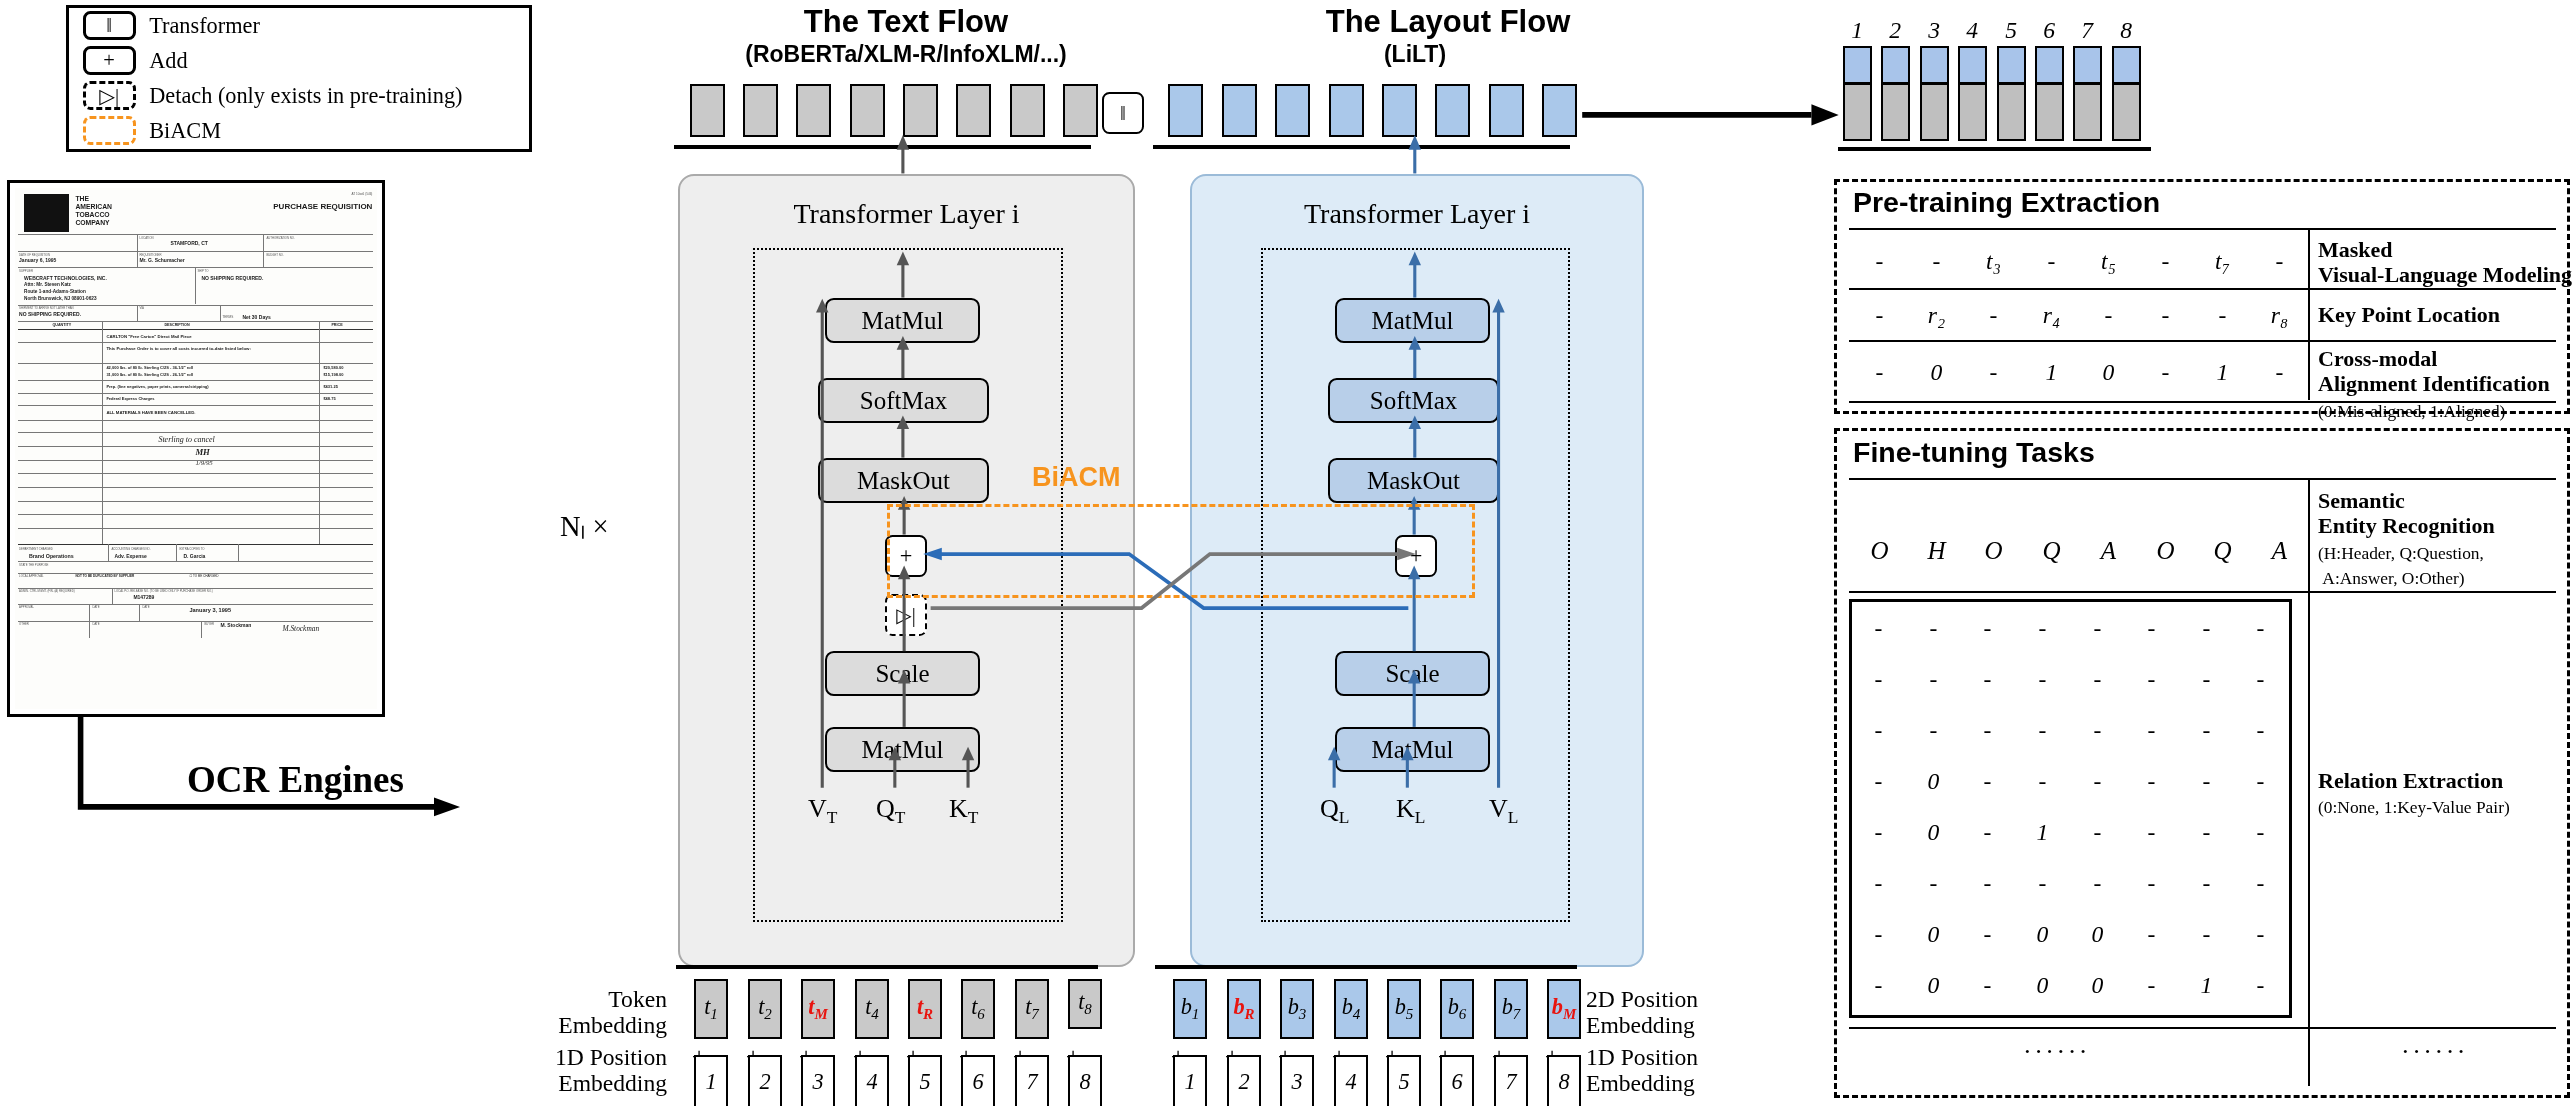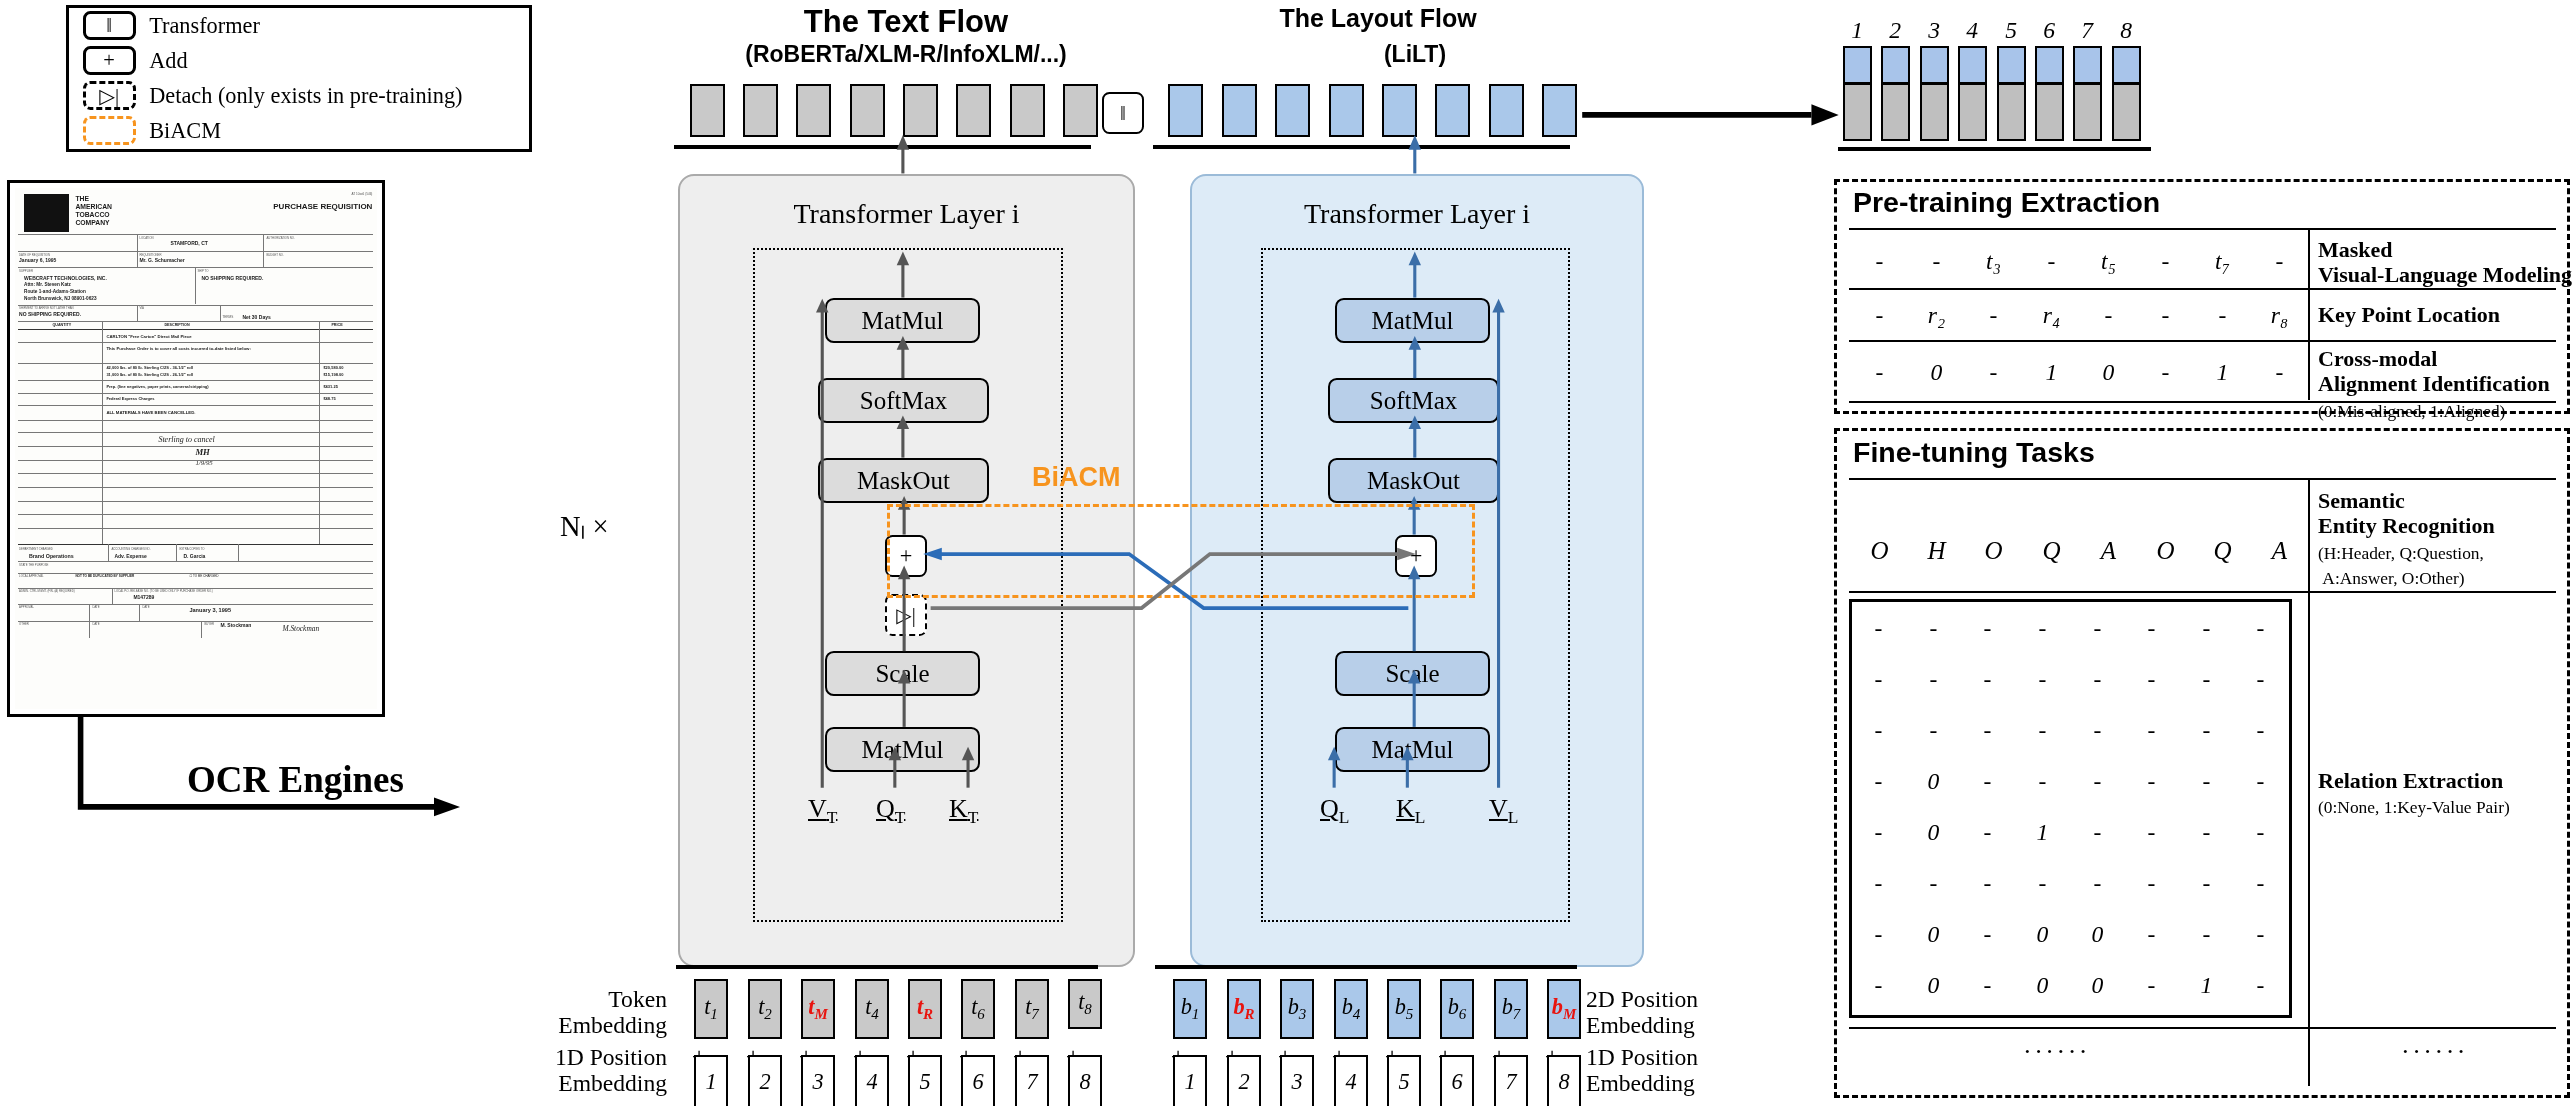--- a/index.html
+++ b/index.html
@@ -35,21 +35,21 @@
 
   .node{position:absolute;border:2.5px solid #000;border-radius:8.7px;display:flex;align-items:center;justify-content:center;font-size:25px;font-family:"Liberation Serif",serif;box-sizing:border-box;}
   .node.gray{background:#dcdcdc;}
   .node.blue{background:#b8cfe9;}
   .plusnode{position:absolute;width:38px;height:38px;border:2.5px solid #000;border-radius:7.4px;background:#fff;display:flex;align-items:center;justify-content:center;font-size:22.3px;}
   .detachnode{position:absolute;width:38px;height:38px;border:2.5px dashed #000;border-radius:7.4px;background:#fff;display:flex;align-items:center;justify-content:center;font-size:20px;}
 
   #biacmbox{position:absolute;left:887px;top:504px;width:588px;height:94px;border:3.7px dashed #F7941E;box-sizing:border-box;}
   #biacmlabel{position:absolute;left:1032px;top:462px;font-size:27px;font-weight:bold;color:#F7941E;font-family:"Liberation Sans",sans-serif;}
 
-  .varlbl{position:absolute;font-size:26px;font-family:"Liberation Serif",serif;text-decoration:underline;}
+  .varlbl{position:absolute;font-size:26px;font-family:"Liberation Serif",serif;}
   #nlbl{position:absolute;left:560px;top:506px;font-size:28.5px;font-family:"Liberation Serif",serif;}
 
   
   .tokcell{position:absolute;border:2.5px solid #000;box-sizing:border-box;display:flex;align-items:center;justify-content:center;font-family:"Liberation Serif",serif;font-style:italic;margin-left:12px;}
   .tk-gray{background:#c9c9c9;}
   .tk-blue{background:#aac8ea;}
   .tk-white{background:#fff;}
   .redtok{color:#e8140f;font-weight:bold;}
   .plus-s{position:absolute;font-size:26px;text-align:center;}
   .sidelbl{position:absolute;font-size:23.6px;font-family:"Liberation Serif",serif;line-height:1.12;}
@@ -219,21 +219,21 @@
 </div>
 
 <svg class="abs" style="left:0px;top:695px;width:682px;height:261px;" viewBox="0 0 1100 420" width="682" height="261">
   <path d="M 130 30 L 130 180 L 700 180" stroke="#000" stroke-width="9" fill="none"></path>
   <polygon points="700,165 742,180 700,195" fill="#000"></polygon>
 </svg>
 <div id="ocrlabel" class="abs">OCR Engines</div>
 
 <div class="abs flow-title" style="left:658px;top:3.7px;width:496px;font-size:31px;">The Text Flow</div>
 <div class="abs flow-title" style="left:658px;top:41px;width:496px;font-size:23px;">(RoBERTa/XLM-R/InfoXLM/...)</div>
-<div class="abs flow-title" style="left:1142px;top:3.7px;width:472px;font-size:25px;">The Layout Flow</div>
+<div class="abs flow-title" style="left:1212px;top:3.7px;width:472px;font-size:31px;">The Layout Flow</div>
 <div class="abs flow-title" style="left:1179px;top:41px;width:472px;font-size:23px;">(LiLT)</div>
 
 <div id="topstrip">
 
   <div class="tokcell tk-gray abs" style="left:678px;top:84px;width:35px;height:53px;"></div>
   <div class="tokcell tk-gray abs" style="left:731px;top:84px;width:35px;height:53px;"></div>
   <div class="tokcell tk-gray abs" style="left:784px;top:84px;width:35px;height:53px;"></div>
   <div class="tokcell tk-gray abs" style="left:838px;top:84px;width:35px;height:53px;"></div>
   <div class="tokcell tk-gray abs" style="left:891px;top:84px;width:35px;height:53px;"></div>
   <div class="tokcell tk-gray abs" style="left:944px;top:84px;width:35px;height:53px;"></div>

